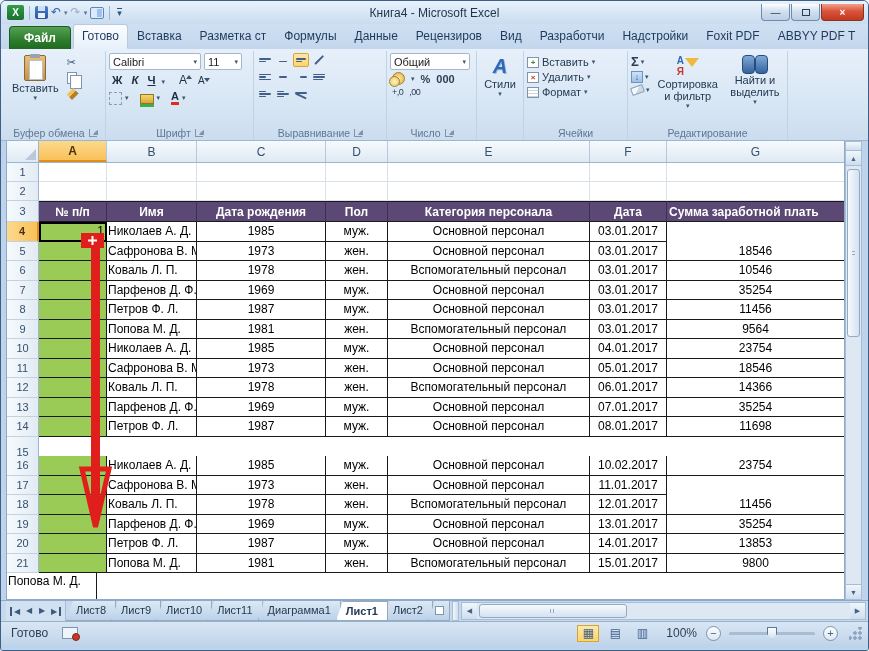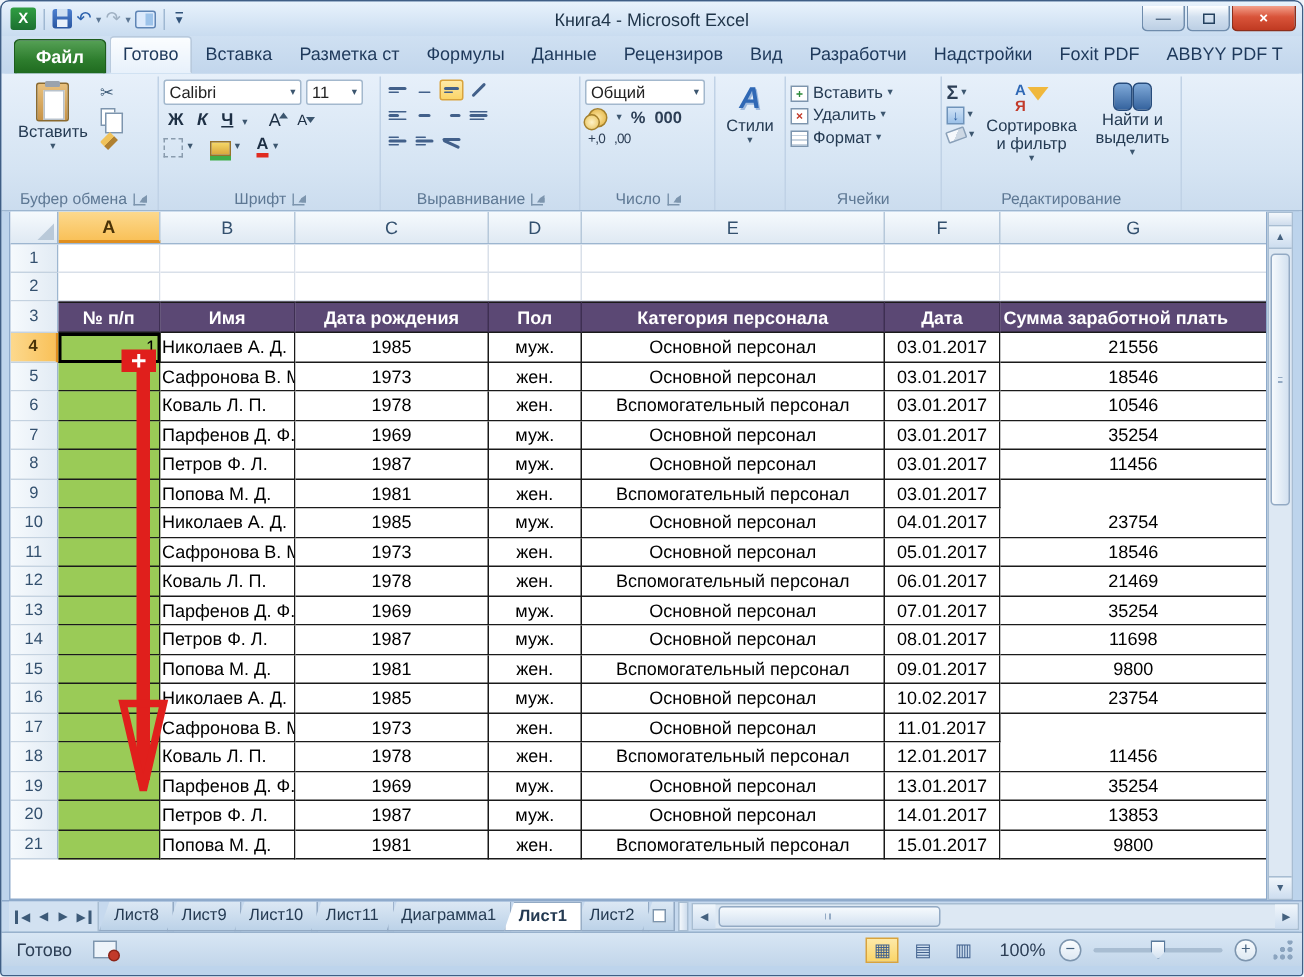--- a/index.html
+++ b/index.html
@@ -506,21 +506,20 @@
             <div class="cell hdrp clip" style="flex: 0 0 178px; width: 178px;">Сумма заработной плать</div>
           </div>
           <div class="grow" style="height: 19.5px;">
             <div class="rowhdr sel">4</div>
             <div class="cell green right selcell" style="flex: 0 0 68px; width: 68px;">1</div>
             <div class="cell tbl left" style="flex: 0 0 90px; width: 90px;">Николаев А. Д.</div>
             <div class="cell tbl ctr" style="flex: 0 0 129px; width: 129px;">1985</div>
             <div class="cell tbl ctr" style="flex: 0 0 62px; width: 62px;">муж.</div>
             <div class="cell tbl ctr" style="flex: 0 0 202px; width: 202px;">Основной персонал</div>
             <div class="cell tbl ctr" style="flex: 0 0 77px; width: 77px;">03.01.2017</div>
-            <div class="cell tbl ctr" style="flex: 0 0 178px; width: 178px;">21556</div>
           </div>
           <div class="grow" style="height: 19.5px;">
             <div class="rowhdr">5</div>
             <div class="cell green right" style="flex: 0 0 68px; width: 68px;"></div>
             <div class="cell tbl left" style="flex: 0 0 90px; width: 90px;">Сафронова В. М.</div>
             <div class="cell tbl ctr" style="flex: 0 0 129px; width: 129px;">1973</div>
             <div class="cell tbl ctr" style="flex: 0 0 62px; width: 62px;">жен.</div>
             <div class="cell tbl ctr" style="flex: 0 0 202px; width: 202px;">Основной персонал</div>
             <div class="cell tbl ctr" style="flex: 0 0 77px; width: 77px;">03.01.2017</div>
             <div class="cell tbl ctr" style="flex: 0 0 178px; width: 178px;">18546</div>
@@ -556,20 +555,21 @@
             <div class="cell tbl ctr" style="flex: 0 0 178px; width: 178px;">11456</div>
           </div>
           <div class="grow" style="height: 19.5px;">
             <div class="rowhdr">9</div>
             <div class="cell green right" style="flex: 0 0 68px; width: 68px;"></div>
             <div class="cell tbl left" style="flex: 0 0 90px; width: 90px;">Попова М. Д.</div>
             <div class="cell tbl ctr" style="flex: 0 0 129px; width: 129px;">1981</div>
             <div class="cell tbl ctr" style="flex: 0 0 62px; width: 62px;">жен.</div>
             <div class="cell tbl ctr" style="flex: 0 0 202px; width: 202px;">Вспомогательный персонал</div>
             <div class="cell tbl ctr" style="flex: 0 0 77px; width: 77px;">03.01.2017</div>
+            <div class="cell tbl ctr" style="flex: 0 0 178px; width: 178px;">9564</div>
           </div>
           <div class="grow" style="height: 19.5px;">
             <div class="rowhdr">10</div>
             <div class="cell green right" style="flex: 0 0 68px; width: 68px;"></div>
             <div class="cell tbl left" style="flex: 0 0 90px; width: 90px;">Николаев А. Д.</div>
             <div class="cell tbl ctr" style="flex: 0 0 129px; width: 129px;">1985</div>
             <div class="cell tbl ctr" style="flex: 0 0 62px; width: 62px;">муж.</div>
             <div class="cell tbl ctr" style="flex: 0 0 202px; width: 202px;">Основной персонал</div>
             <div class="cell tbl ctr" style="flex: 0 0 77px; width: 77px;">04.01.2017</div>
             <div class="cell tbl ctr" style="flex: 0 0 178px; width: 178px;">23754</div>
@@ -585,21 +585,21 @@
             <div class="cell tbl ctr" style="flex: 0 0 178px; width: 178px;">18546</div>
           </div>
           <div class="grow" style="height: 19.5px;">
             <div class="rowhdr">12</div>
             <div class="cell green right" style="flex: 0 0 68px; width: 68px;"></div>
             <div class="cell tbl left" style="flex: 0 0 90px; width: 90px;">Коваль Л. П.</div>
             <div class="cell tbl ctr" style="flex: 0 0 129px; width: 129px;">1978</div>
             <div class="cell tbl ctr" style="flex: 0 0 62px; width: 62px;">жен.</div>
             <div class="cell tbl ctr" style="flex: 0 0 202px; width: 202px;">Вспомогательный персонал</div>
             <div class="cell tbl ctr" style="flex: 0 0 77px; width: 77px;">06.01.2017</div>
-            <div class="cell tbl ctr" style="flex: 0 0 178px; width: 178px;">21469</div>
+            <div class="cell tbl ctr" style="flex: 0 0 178px; width: 178px;">14366</div>
           </div>
           <div class="grow" style="height: 19.5px;">
             <div class="rowhdr">13</div>
             <div class="cell green right" style="flex: 0 0 68px; width: 68px;"></div>
             <div class="cell tbl left" style="flex: 0 0 90px; width: 90px;">Парфенов Д. Ф.</div>
             <div class="cell tbl ctr" style="flex: 0 0 129px; width: 129px;">1969</div>
             <div class="cell tbl ctr" style="flex: 0 0 62px; width: 62px;">муж.</div>
             <div class="cell tbl ctr" style="flex: 0 0 202px; width: 202px;">Основной персонал</div>
             <div class="cell tbl ctr" style="flex: 0 0 77px; width: 77px;">07.01.2017</div>
             <div class="cell tbl ctr" style="flex: 0 0 178px; width: 178px;">35254</div>
@@ -607,21 +607,21 @@
           <div class="grow" style="height: 19.5px;">
             <div class="rowhdr">14</div>
             <div class="cell green right" style="flex: 0 0 68px; width: 68px;"></div>
             <div class="cell tbl left" style="flex: 0 0 90px; width: 90px;">Петров Ф. Л.</div>
             <div class="cell tbl ctr" style="flex: 0 0 129px; width: 129px;">1987</div>
             <div class="cell tbl ctr" style="flex: 0 0 62px; width: 62px;">муж.</div>
             <div class="cell tbl ctr" style="flex: 0 0 202px; width: 202px;">Основной персонал</div>
             <div class="cell tbl ctr" style="flex: 0 0 77px; width: 77px;">08.01.2017</div>
             <div class="cell tbl ctr" style="flex: 0 0 178px; width: 178px;">11698</div>
           </div>
-          <div class="grow" style="height: 19.5px;">
+          <div class="grow" style="height: 19.5px; flex-direction: column;">
             <div class="rowhdr">15</div>
             <div class="cell green right" style="flex: 0 0 68px; width: 68px;"></div>
             <div class="cell tbl left" style="flex: 0 0 90px; width: 90px;">Попова М. Д.</div>
             <div class="cell tbl ctr" style="flex: 0 0 129px; width: 129px;">1981</div>
             <div class="cell tbl ctr" style="flex: 0 0 62px; width: 62px;">жен.</div>
             <div class="cell tbl ctr" style="flex: 0 0 202px; width: 202px;">Вспомогательный персонал</div>
             <div class="cell tbl ctr" style="flex: 0 0 77px; width: 77px;">09.01.2017</div>
             <div class="cell tbl ctr" style="flex: 0 0 178px; width: 178px;">9800</div>
           </div>
           <div class="grow" style="height: 19.5px;">

